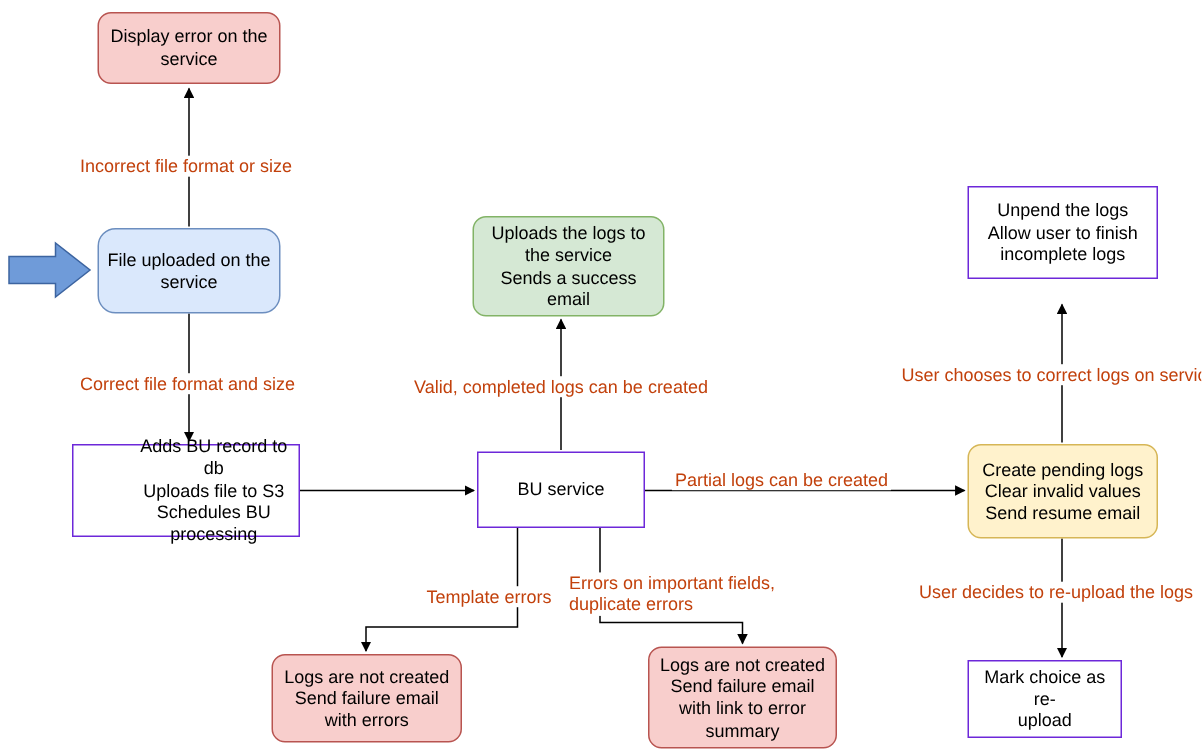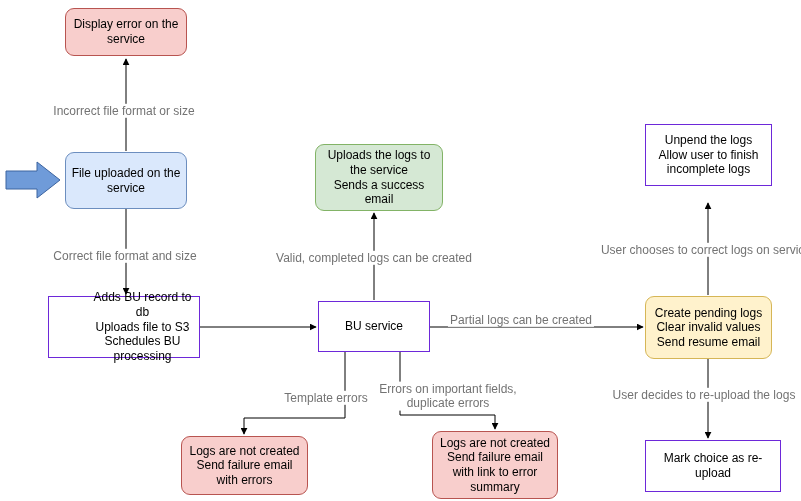--- a/index.html
+++ b/index.html
@@ -30,22 +30,22 @@
   .pink{background:#f8cecc;border-color:#b85450;}
   .blue{background:#dae8fc;border-color:#6c8ebf;}
   .green{background:#d5e8d4;border-color:#82b366;}
   .yellow{background:#fff2cc;border-color:#d6b656;}
   .edge-label{
     position:absolute;
     transform:translate(-50%,-50%);
     background:#ffffff;
     font-size:12px;
     line-height:1.2;
-    color:#737373;
-    text-align:center;
+    color:#c2410c;
+    text-align:left;
     white-space:pre-line;
     width:max-content;
     padding:0 2px;
   }
 </style>
 </head>
 <body>
 
 <div class="canvas">
 
@@ -65,21 +65,21 @@
     <path d="M400,352 L400,415 L495,415 L495,429" stroke="#000" fill="none" marker-end="url(#arrow)"></path>
     <path d="M708,295 L708,203" stroke="#000" fill="none" marker-end="url(#arrow)"></path>
     <path d="M708,359 L708,438" stroke="#000" fill="none" marker-end="url(#arrow)"></path>
 
     <polygon points="6,171 37,171 37,162 60,180 37,198 37,189 6,189" fill="#6f9bd9" stroke="#3c64a0"></polygon>
   </svg>
 
   <div class="node rounded pink" style="left:65px;top:8px;width:122px;height:48px;">Display error on the
 service</div>
 
-  <div class="node rounded blue" style="left:65px;top:152px;width:122px;height:57px;">File uploaded on the
+  <div class="node rounded blue" style="left:65px;top:152px;width:122px;height:57px;border-radius:12px;">File uploaded on the
 service</div>
 
   <div class="node" style="left:48px;top:296px;width:152px;height:62px;padding-left:39px;">Adds BU record to db
 Uploads file to S3
 Schedules BU processing</div>
 
   <div class="node" style="left:318px;top:301px;width:112px;height:51px;">BU service</div>
 
   <div class="node rounded green" style="left:315px;top:144px;width:128px;height:67px;">Uploads the logs to
 the service
@@ -96,21 +96,21 @@
 summary</div>
 
   <div class="node rounded yellow" style="left:645px;top:296px;width:127px;height:63px;">Create pending logs
 Clear invalid values
 Send resume email</div>
 
   <div class="node" style="left:645px;top:124px;width:127px;height:62px;">Unpend the logs
 Allow user to finish
 incomplete logs</div>
 
-  <div class="node" style="left:645px;top:440px;width:136px;height:52px;">Mark choice as re-
+  <div class="node" style="left:645px;top:440px;width:103px;height:52px;">Mark choice as re-
 upload</div>
 
   <div class="edge-label" style="left:124px;top:111px;">Incorrect file format or size</div>
 
   <div class="edge-label" style="left:125px;top:256px;">Correct file format and size</div>
 
   <div class="edge-label" style="left:374px;top:258px;">Valid, completed logs can be created</div>
 
   <div class="edge-label" style="left:521px;top:320px;">Partial logs can be created</div>
 

